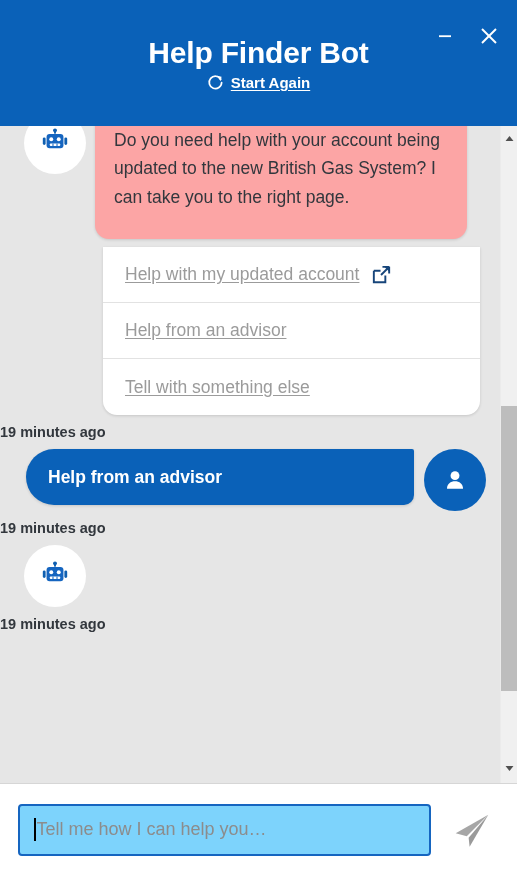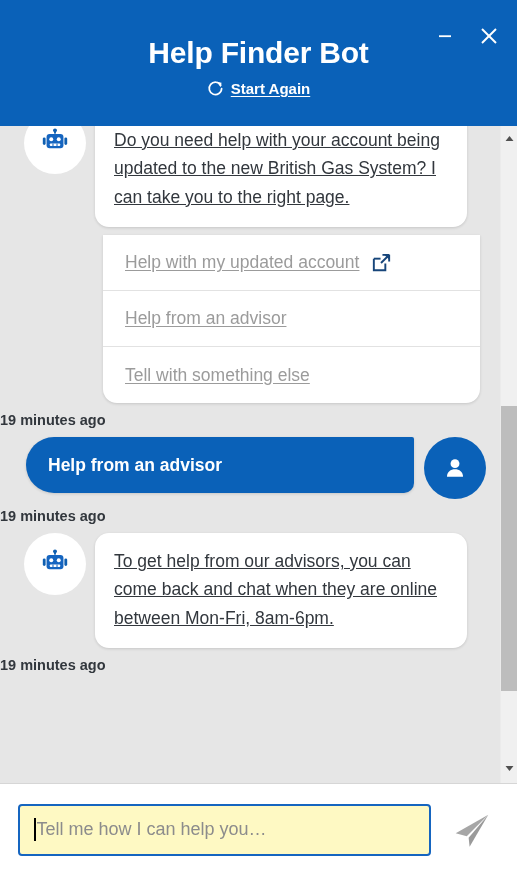--- a/index.html
+++ b/index.html
@@ -52,21 +52,21 @@
     width: 28px;
     height: 28px;
     display: flex;
     align-items: center;
     justify-content: center;
     cursor: pointer;
     background: transparent;
     border: none;
   }
   .start-again {
-    margin-top: 11px;
+    margin-top: 5px;
     display: flex;
     align-items: center;
     gap: 7px;
     cursor: pointer;
   }
   .start-again-label {
     color: #ffffff;
     font-size: 15px;
     font-weight: bold;
     text-decoration: underline;
@@ -100,30 +100,29 @@
     width: 62px; height: 62px;
     border-radius: 50%;
     display: flex;
     align-items: center;
     justify-content: center;
   }
   .avatar-bot { background: #ffffff; }
   .avatar-user { background: #0a61b8; margin-left: 10px; }
 
   .bubble-bot {
-    background: #ffffff;
+    background: #fca5a5;
     color: #32373d;
     font-size: 17.5px;
     line-height: 1.62;
-    padding: 14px 19px 16px 19px;
+    padding: 14px 19px 28px 19px;
     margin-left: 9px;
     border-radius: 0 14px 14px 14px;
     max-width: 372px;
     box-shadow: 0 1px 3px rgba(0,0,0,0.14);
-    text-decoration: underline;
   }
   .bubble-bot.rounded-all { border-radius: 14px; }
 
   .bubble-user {
     background: #0a61b8;
     color: #ffffff;
     font-weight: bold;
     font-size: 17.5px;
     line-height: 1.5;
     padding: 15px 22px;
@@ -206,21 +205,21 @@
   }
   .input-box {
     position: relative;
     flex: 1 1 auto;
     height: 52px;
     border: 2px solid #1565c0;
     border-radius: 4px;
     display: flex;
     align-items: center;
     padding: 0 14px;
-    background: #fef9c3;
+    background: #7dd3fc;
   }
   .caret {
     width: 1.5px;
     height: 23px;
     background: #000000;
     margin-right: 1px;
   }
   .chat-input {
     border: none;
     outline: none;
@@ -335,21 +334,20 @@
               <rect x="7" y="6.5" width="18" height="15" rx="3.2" fill="#1565c0"></rect>
               <rect x="3" y="10" width="3" height="8" rx="1.5" fill="#0f5fb0"></rect>
               <rect x="26" y="10" width="3" height="8" rx="1.5" fill="#0f5fb0"></rect>
               <circle cx="12" cy="12" r="2.1" fill="#ffffff"></circle>
               <circle cx="20" cy="12" r="2.1" fill="#ffffff"></circle>
               <rect x="10.5" y="16.6" width="11" height="2.6" rx="0.8" fill="#ffffff"></rect>
               <rect x="13.3" y="16.6" width="1.1" height="2.6" fill="#1565c0"></rect>
               <rect x="17.6" y="16.6" width="1.1" height="2.6" fill="#1565c0"></rect>
             </svg>
           </div>
-          <div class="bubble-bot rounded-all">To get help from our advisors, you can come back and chat when they are online between Mon-Fri, 8am-6pm.</div>
         </div>
 
         <div class="timestamp">19 minutes ago</div>
 
       </div>
     </div>
 
     <div class="scrollbar">
       <div class="sb-arrow up">
         <svg width="9" height="7" viewBox="0 0 10 7">

